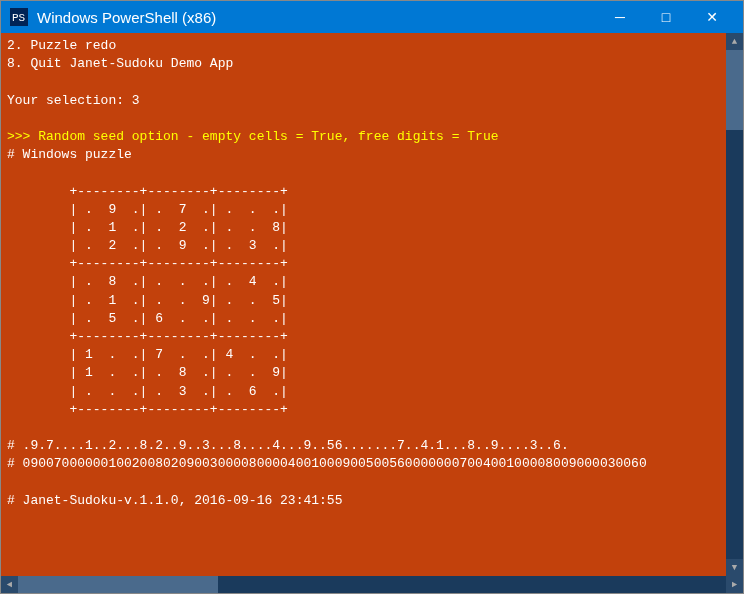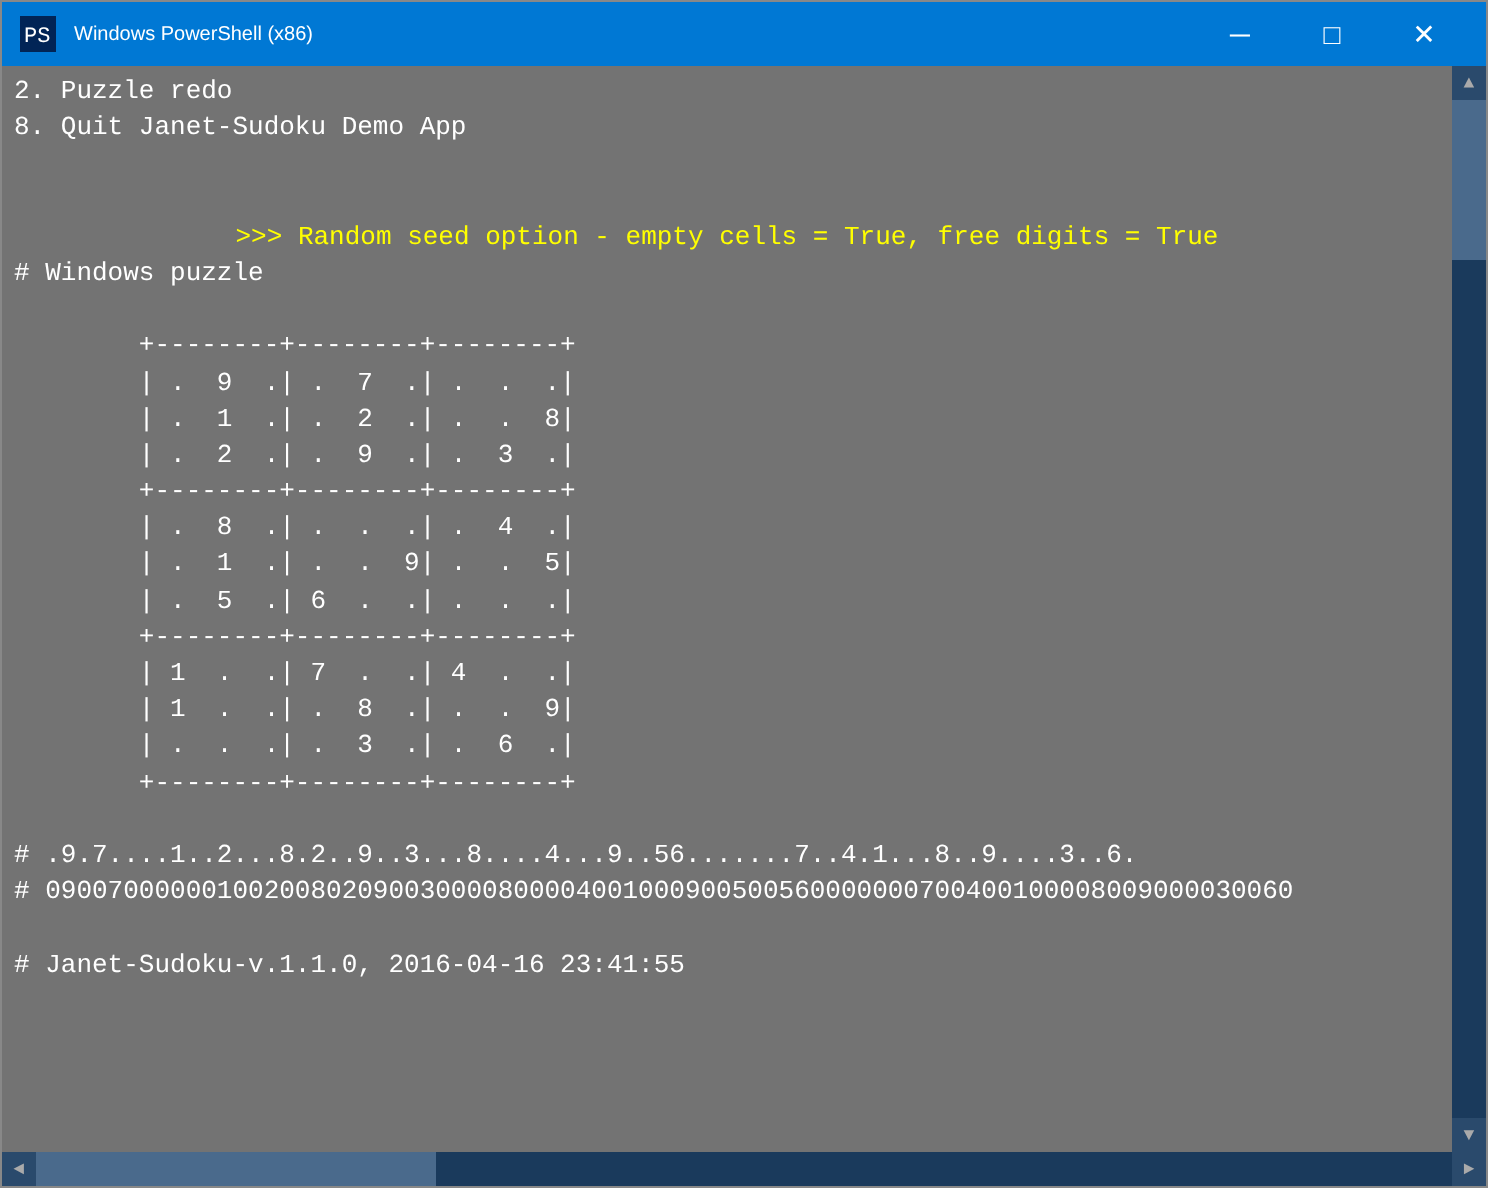--- a/index.html
+++ b/index.html
@@ -39,21 +39,21 @@
     }
 
     .title-bar-icon svg {
       width: 18px;
       height: 18px;
     }
 
     .title-bar-text {
       color: white;
       font-family: 'Segoe UI', Arial, sans-serif;
-      font-size: 10px;
+      font-size: 15px;
       flex: 1;
     }
 
     .title-bar-buttons {
       display: flex;
       gap: 0;
     }
 
     .title-btn {
       width: 46px;
@@ -63,21 +63,21 @@
       color: white;
       font-size: 14px;
       cursor: pointer;
       display: flex;
       align-items: center;
       justify-content: center;
       font-family: 'Segoe UI', Arial, sans-serif;
     }
 
     .console-area {
-      background: #737373;
+      background: #c2410c;
       flex: 1;
       display: flex;
       overflow: hidden;
     }
 
     .console-content {
       flex: 1;
       overflow-y: auto;
       overflow-x: hidden;
       padding: 4px 6px;
@@ -87,21 +87,20 @@
       line-height: 1.4;
       white-space: pre;
     }
 
     .console-content .text-white {
       color: #ffffff;
     }
 
     .console-content .text-yellow {
       color: #ffff00;
-      text-align: center;
     }
 
     .scrollbar-v {
       width: 17px;
       background: #1a3a5c;
       display: flex;
       flex-direction: column;
       align-items: center;
     }
 
@@ -189,20 +188,21 @@
       <button class="title-btn">─</button>
       <button class="title-btn">□</button>
       <button class="title-btn close">✕</button>
     </div>
   </div>
 
   <div class="console-area">
     <div class="console-content" id="console-output"><span class="line text-white">2. Puzzle redo
 </span><span class="line text-white">8. Quit Janet-Sudoku Demo App
 </span><span class="line text-white"> 
+</span><span class="line text-white">Your selection: 3
 </span><span class="line text-white"> 
 </span><span class="line text-yellow">&gt;&gt;&gt; Random seed option - empty cells = True, free digits = True
 </span><span class="line text-white"># Windows puzzle
 </span><span class="line text-white"> 
 </span><span class="line text-white">        +--------+--------+--------+
 </span><span class="line text-white">        | .  9  .| .  7  .| .  .  .|
 </span><span class="line text-white">        | .  1  .| .  2  .| .  .  8|
 </span><span class="line text-white">        | .  2  .| .  9  .| .  3  .|
 </span><span class="line text-white">        +--------+--------+--------+
 </span><span class="line text-white">        | .  8  .| .  .  .| .  4  .|
@@ -210,21 +210,21 @@
 </span><span class="line text-white">        | .  5  .| 6  .  .| .  .  .|
 </span><span class="line text-white">        +--------+--------+--------+
 </span><span class="line text-white">        | 1  .  .| 7  .  .| 4  .  .|
 </span><span class="line text-white">        | 1  .  .| .  8  .| .  .  9|
 </span><span class="line text-white">        | .  .  .| .  3  .| .  6  .|
 </span><span class="line text-white">        +--------+--------+--------+
 </span><span class="line text-white"> 
 </span><span class="line text-white"># .9.7....1..2...8.2..9..3...8....4...9..56.......7..4.1...8..9....3..6.
 </span><span class="line text-white"># 09007000000100200802090030000800004001000900500560000000700400100008009000030060
 </span><span class="line text-white"> 
-</span><span class="line text-white"># Janet-Sudoku-v.1.1.0, 2016-04-16 23:41:55
+</span><span class="line text-white"># Janet-Sudoku-v.1.1.0, 2016-09-16 23:41:55
 </span><span class="line text-white"> 
 </span></div>
     <div class="scrollbar-v">
       <div class="scroll-arrow">▲</div>
       <div class="scroll-track">
         <div class="scroll-thumb"></div>
       </div>
       <div class="scroll-arrow">▼</div>
     </div>
   </div>

